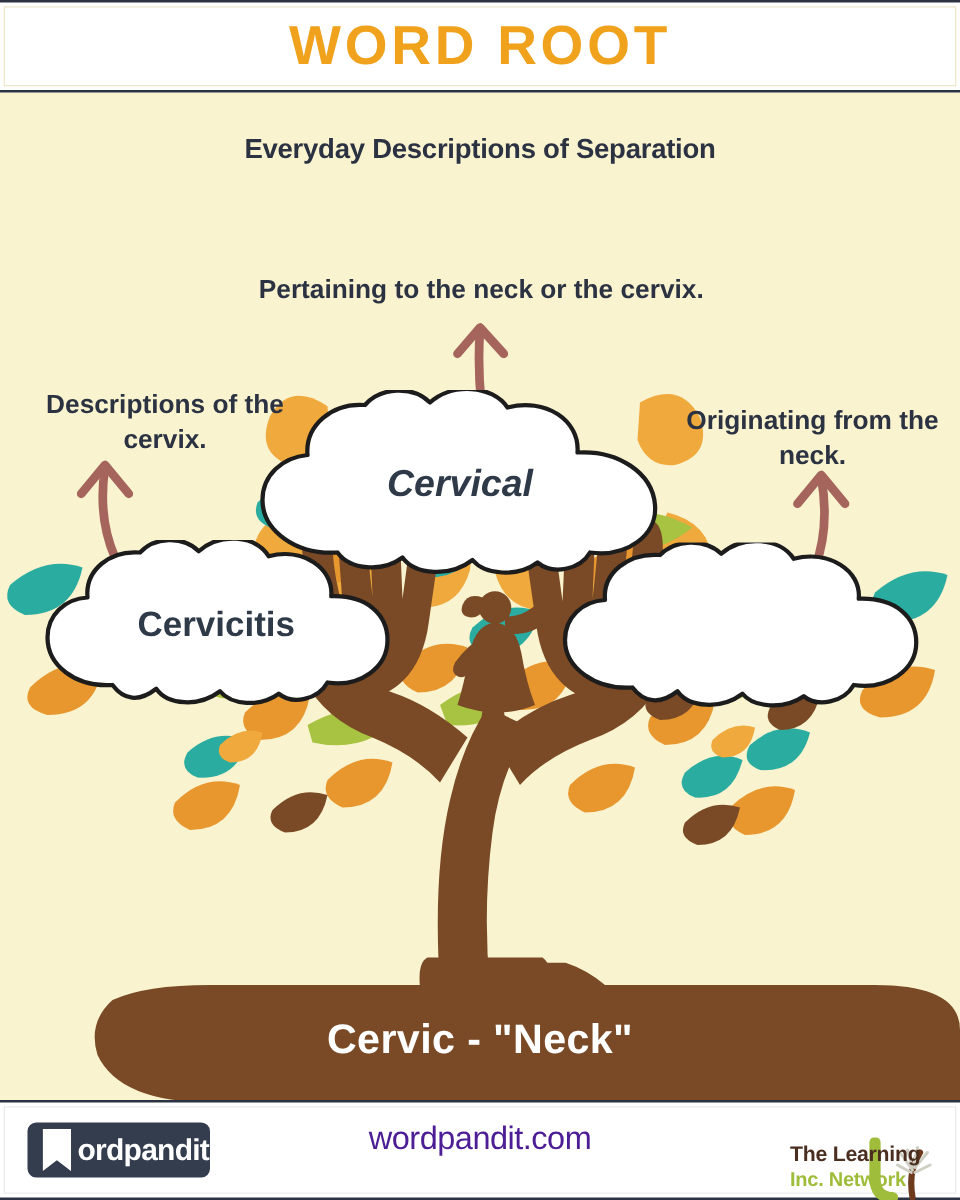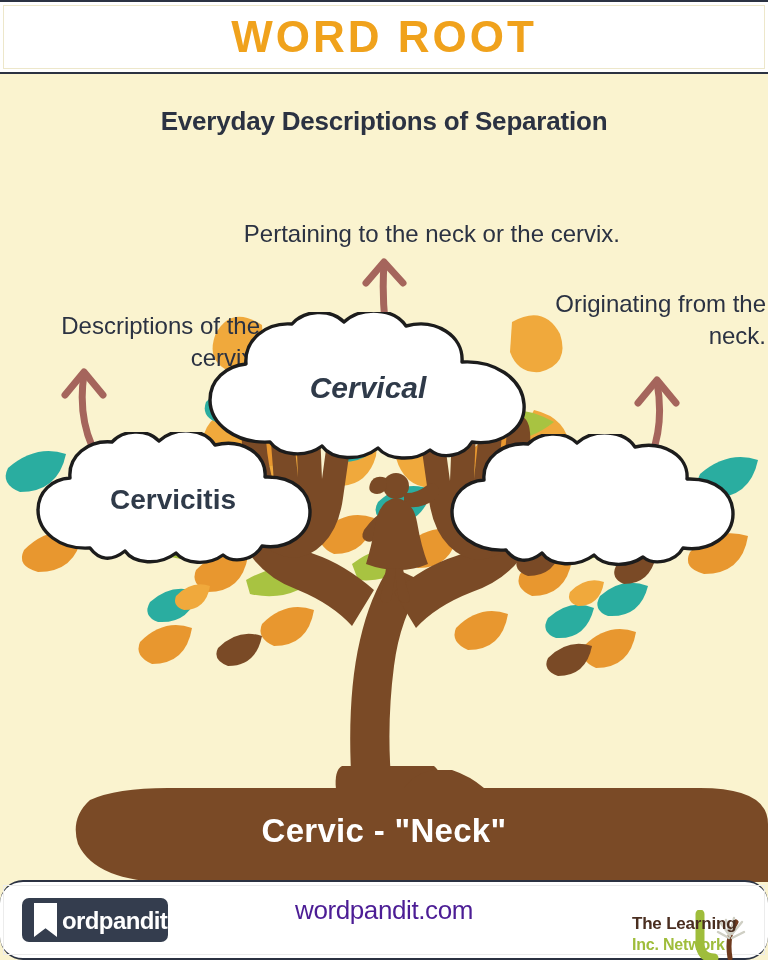--- a/index.html
+++ b/index.html
@@ -26,31 +26,31 @@
     border:1px solid #EDE7CA;pointer-events:none;
   }
   .header-title{
     font-size:44px;font-weight:bold;color:#F0A21C;
     letter-spacing:3px;line-height:1;
   }
 
   
   .subtitle{
     position:absolute;left:0;top:106px;width:768px;text-align:center;
-    font-size:26px;font-weight:bold;color:#2B3242;letter-spacing:-.2px;
+    font-size:22px;font-weight:bold;color:#2B3242;letter-spacing:-.2px;
   }
 
   
   .desc{
-    position:absolute;color:#2B3242;font-weight:normal;
-    font-size:24px;line-height:1.32;text-align:right;
+    position:absolute;color:#2B3242;font-weight:bold;
+    font-size:21px;line-height:1.32;text-align:center;
   }
   .desc-top{left:150px;top:218px;width:470px;}
   .desc-left{left:4px;top:310px;width:256px;}
-  .desc-right{left:534px;top:288px;width:232px;}
+  .desc-right{left:534px;top:323px;width:232px;}
 
   
   .arrow{position:absolute;}
 
   
   .scene{position:absolute;left:0;top:150px;width:768px;height:740px;}
 
   
   .cloud{position:absolute;}
   .cloud-label{
@@ -72,21 +72,20 @@
     font-size:33px;font-weight:bold;color:#FFFFFF;letter-spacing:.3px;
   }
 
   
   .footer-band{
     position:absolute;left:0;top:880px;width:768px;height:80px;
     background:#FFFFFF;
     border-top:2px solid #2B3242;
     border-bottom:2px solid #2B3242;
     box-sizing:border-box;
-    border-radius:23px;
   }
   .footer-band:before{
     content:"";position:absolute;left:3px;top:3px;right:3px;bottom:3px;
     border:1px solid #ECECEC;pointer-events:none;
   }
   .wp-logo{
     position:absolute;left:22px;top:16px;width:146px;height:44px;
     background:#343D4E;border-radius:7px;
   }
   .wp-logo-text{

